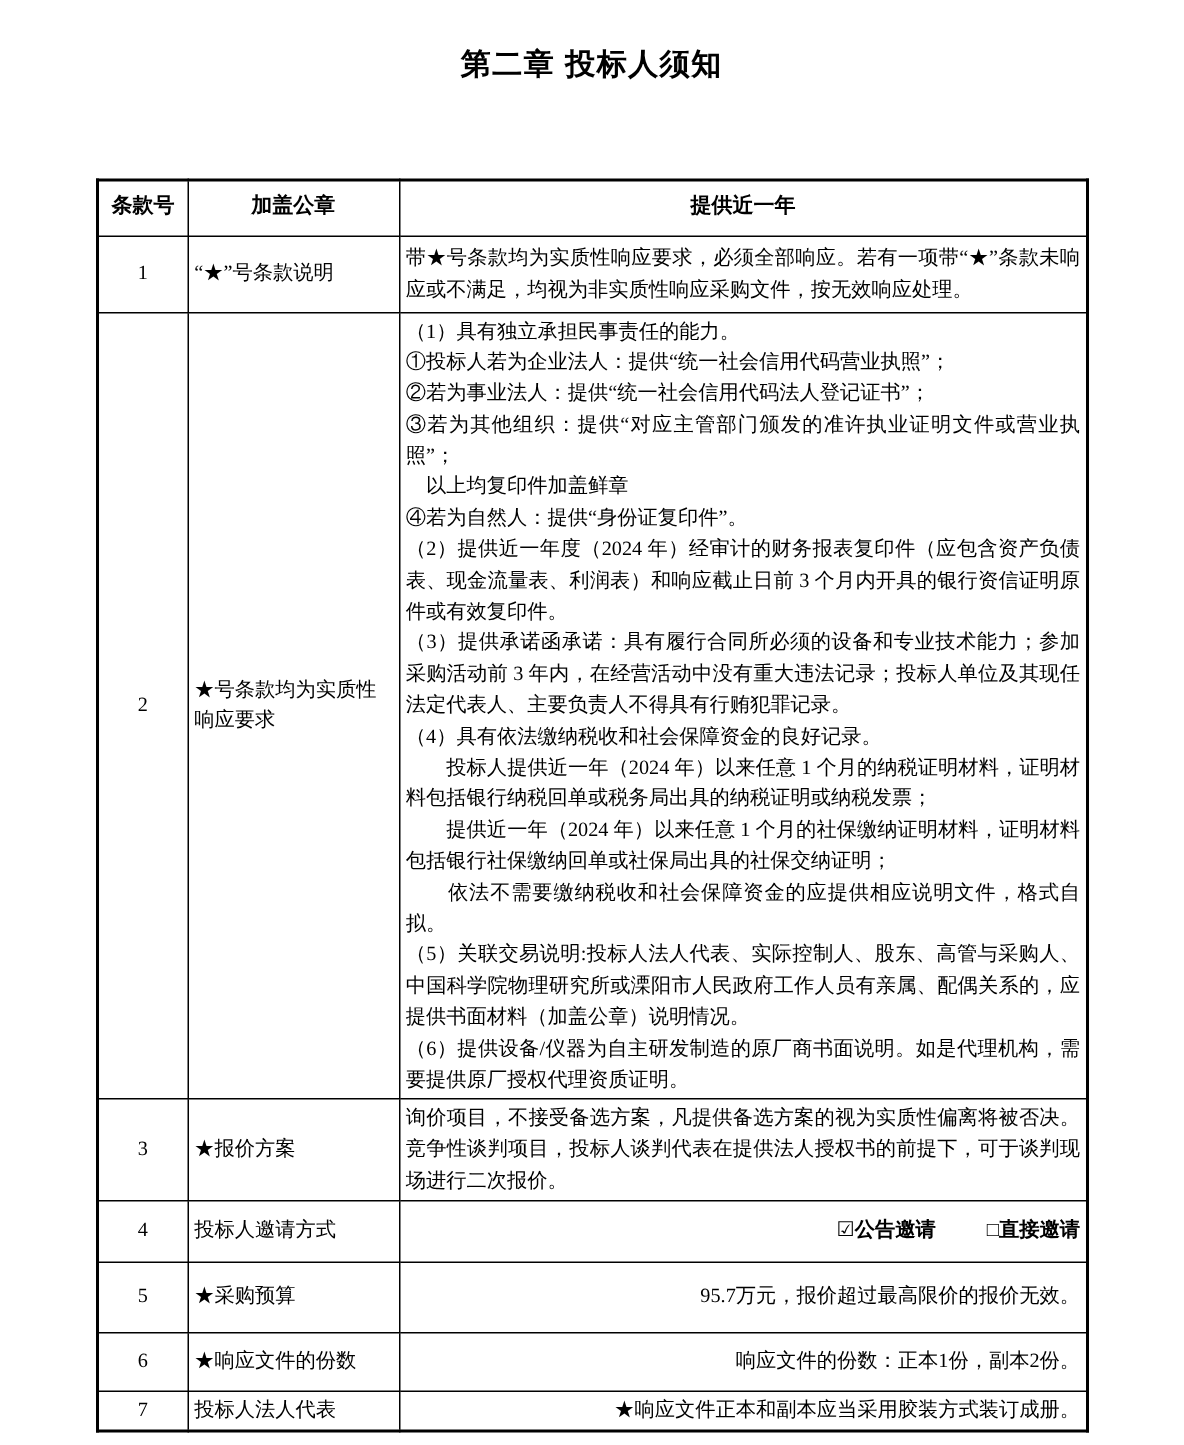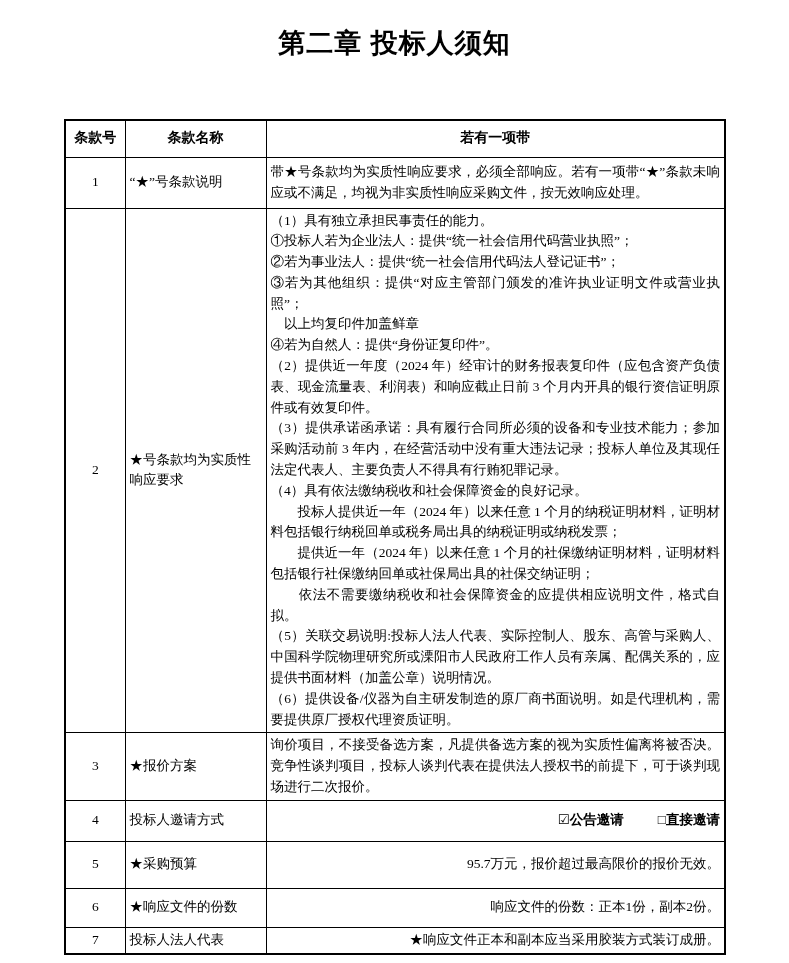--- a/index.html
+++ b/index.html
@@ -11,21 +11,21 @@
     background: #ffffff;
     color: #000000;
     font-family: "Liberation Serif", "DejaVu Serif", serif;
     overflow: hidden;
   }
   .chapter-title {
     margin: 0;
     padding-top: 30px;
     text-align: center;
     font-family: "Liberation Sans", "DejaVu Sans", sans-serif;
-    font-size: 27px;
+    font-size: 20px;
     font-weight: 700;
     line-height: 26px;
     letter-spacing: 1px;
   }
   .section-title {
     margin: 34px 0 0 0;
     text-align: center;
     font-family: "Liberation Sans", "DejaVu Sans", sans-serif;
     font-size: 20px;
     font-weight: 700;
@@ -88,22 +88,22 @@
 
   <table class="notice-table">
     <colgroup>
       <col class="c1">
         <col class="c2">
         <col class="c3">
     </colgroup>
     <thead>
       <tr class="trh">
         <th>条款号</th>
-        <th>条款名称</th>
-        <th>若有一项带</th>
+        <th>加盖公章</th>
+        <th>提供近一年</th>
       </tr>
     </thead>
     <tbody>
 
       <tr class="tr1">
         <td class="cell-no">1</td>
         <td class="cell-name">“★”号条款说明</td>
         <td class="cell-desc">带★号条款均为实质性响应要求，必须全部响应。若有一项带“★”条款未响应或不满足，均视为非实质性响应采购文件，按无效响应处理。</td>
       </tr>
 

